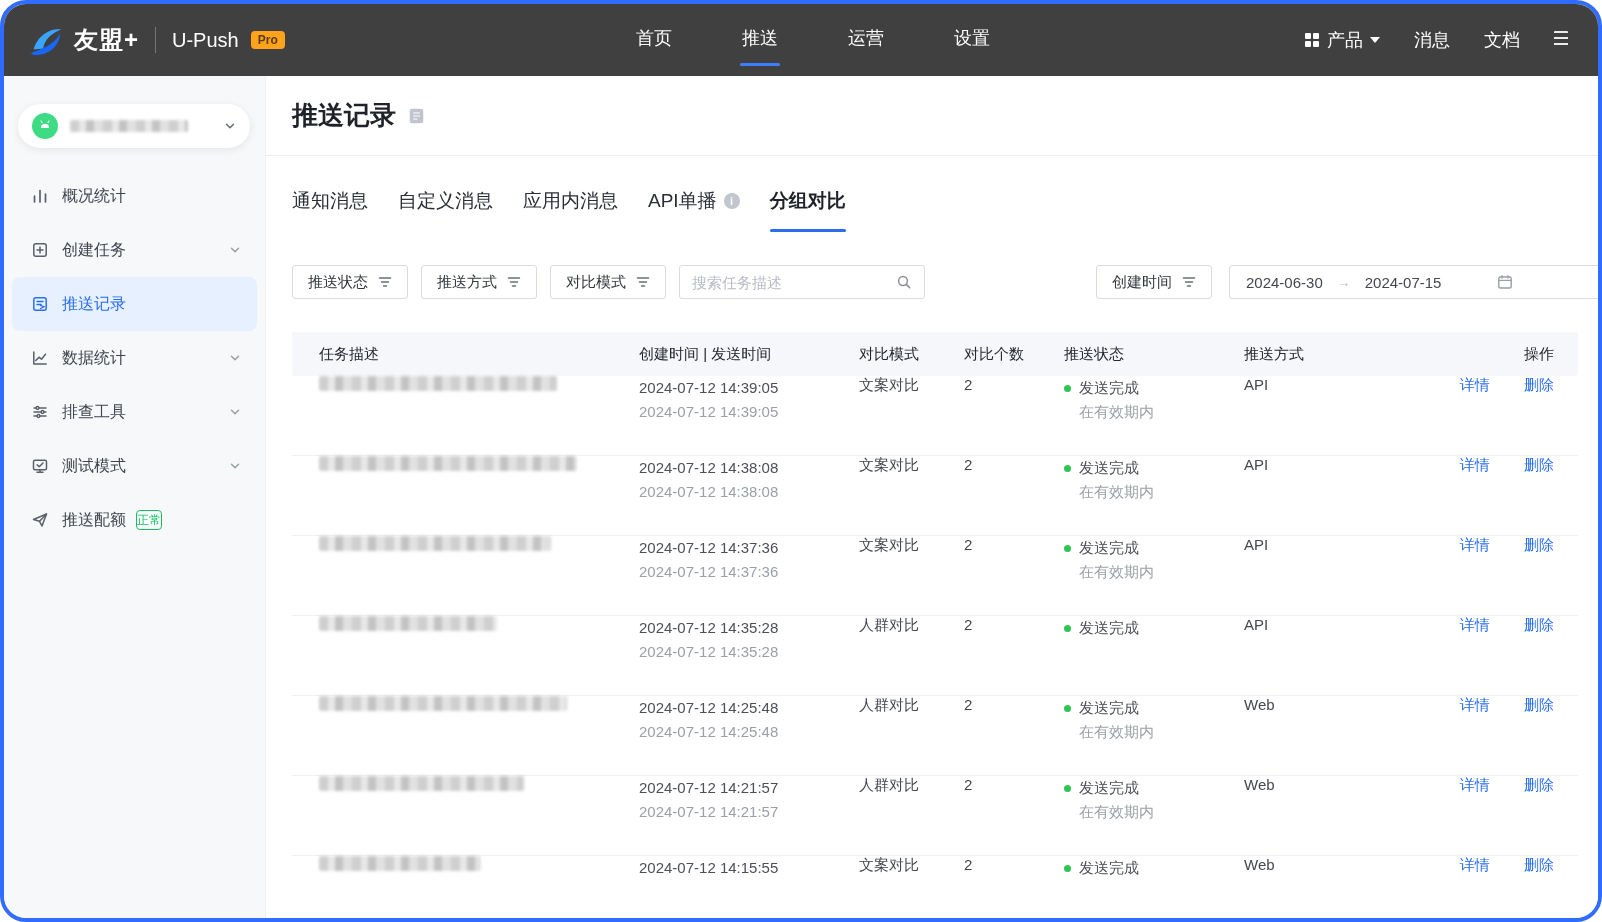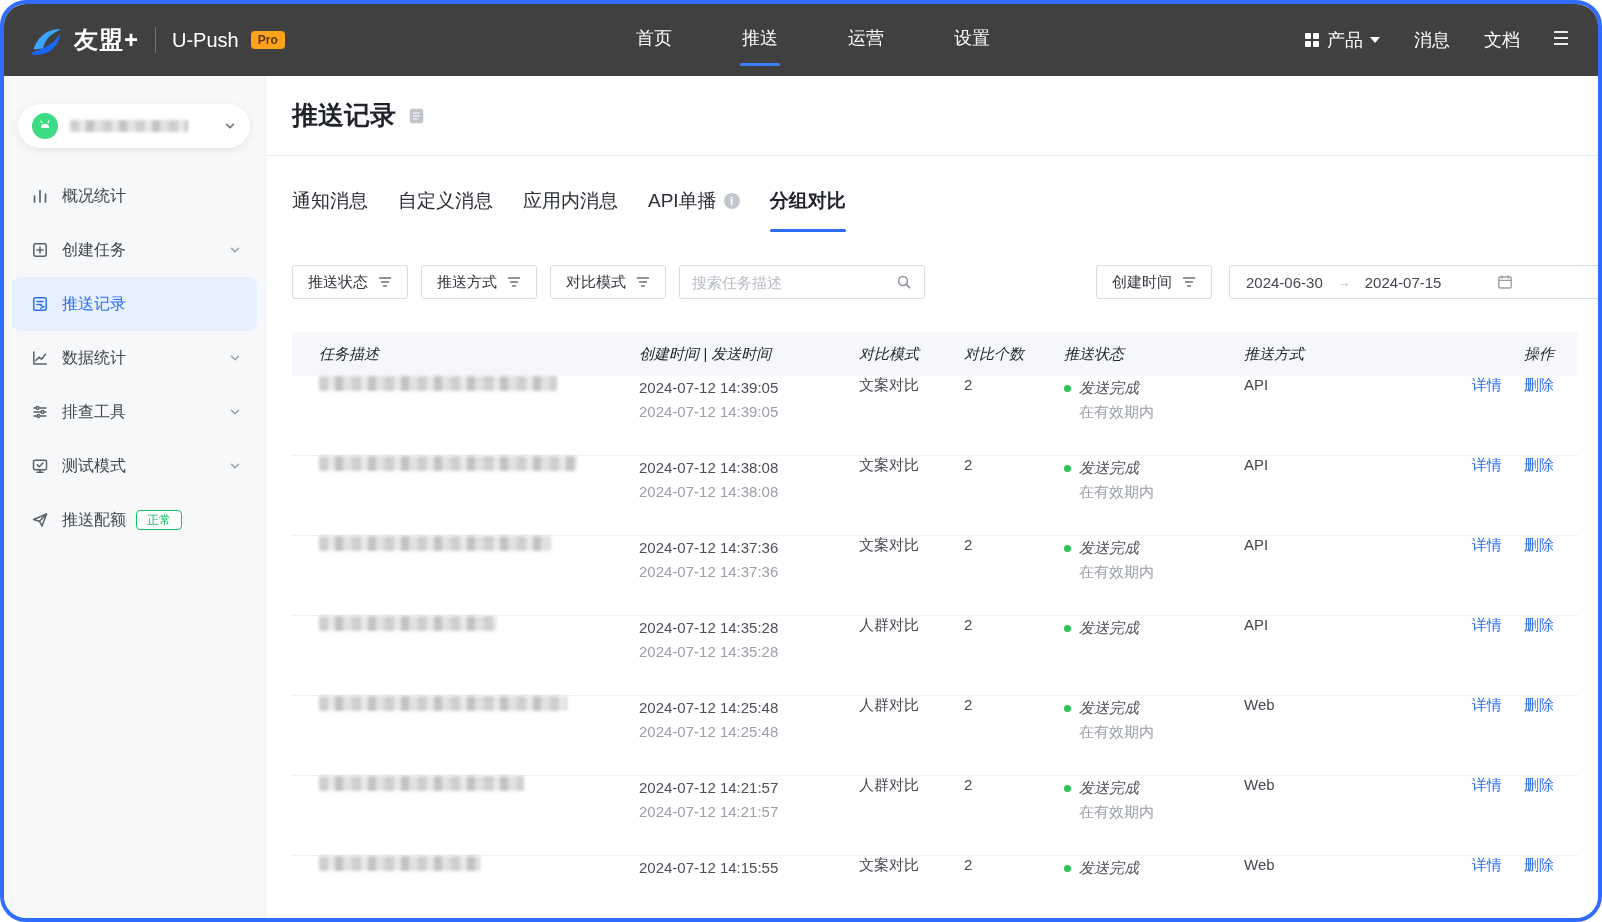--- a/index.html
+++ b/index.html
@@ -26,21 +26,21 @@
   
   .sidebar { position:absolute; top:72px; left:0; bottom:0; width:262px; background:#f7f8fa; border-right:1px solid #eef0f2; }
   .app-selector { position:absolute; top:28px; left:14px; width:232px; height:44px; background:#fff; border-radius:22px; box-shadow:0 2px 8px rgba(0,0,0,.08); display:flex; align-items:center; padding:0 14px; cursor:pointer; }
   .android-icon { width:26px; height:26px; border-radius:50%; background:#3ddc84; display:flex; align-items:center; justify-content:center; flex:none; }
   .menu { position:absolute; top:93px; left:0; right:0; }
   .menu-item { position:relative; height:54px; margin:0 8px; border-radius:8px; display:flex; align-items:center; padding:0 18px; color:#40454d; font-size:16px; cursor:pointer; }
   .menu-item .mi-icon { width:20px; height:20px; margin-right:12px; color:#5b6069; display:flex; align-items:center; justify-content:center; flex:none; }
   .menu-item.active { background:#e6f0ff; color:#2b6df0; font-weight:500; }
   .menu-item.active .mi-icon { color:#2b6df0; }
   .menu-item .chev { position:absolute; right:16px; color:#9aa0a8; display:flex; }
-  .quota-badge { margin-left:10px; font-size:12px; color:#0fbf60; border:1px solid #0fbf60; border-radius:4px; padding:1px 10px; line-height:16px; background:#fff; }
+  .quota-badge { margin-left:10px; font-size:12px; color:#0fbf60; border:1px solid #0fbf60; border-radius:4px; padding:1px 0; line-height:16px; background:#fff; }
 
   
   .main { position:absolute; top:72px; left:262px; right:0; bottom:0; background:#fff; }
   .page-header { position:absolute; top:0; left:0; right:0; height:80px; border-bottom:1px solid #ebedf0; display:flex; align-items:center; padding-left:26px; }
   .page-title { font-size:26px; font-weight:bold; color:#1f2329; }
   .title-icon { margin-left:12px; color:#c0c4cc; display:flex; }
 
   .tabs { position:absolute; top:112px; left:26px; display:flex; gap:30px; }
   .tab { position:relative; font-size:19px; color:#2a2f36; padding-bottom:18px; cursor:pointer; display:flex; align-items:center; gap:7px; }
   .tab.active { font-weight:bold; color:#1f2329; }
@@ -54,36 +54,36 @@
   .search-box { height:34px; width:246px; border:1px solid #d9dce1; border-radius:3px; background:#fff; display:flex; align-items:center; padding:0 12px; }
   .search-box input { border:none; outline:none; flex:1; font-size:15px; color:#33373d; font-family:inherit; background:transparent; }
   .search-box input::placeholder { color:#b7bcc4; }
   .filters-right { position:absolute; left:804px; top:0; display:flex; gap:17px; }
   .date-range { height:34px; width:372px; border:1px solid #d9dce1; border-radius:3px; background:#fff; display:flex; align-items:center; padding:0 16px; font-size:15px; color:#44484f; gap:14px; }
   .date-arrow { color:#b7bcc4; font-size:14px; }
   .date-range .cal { margin-left:42px; color:#9aa0a8; display:flex; cursor:pointer; }
 
   
   .table { position:absolute; top:256px; left:26px; right:20px; }
-  .thead { display:flex; align-items:center; height:44px; background:#f6f7fa; border-radius:3px; font-size:15px; font-weight:500; color:#23272e;font-style:italic; }
+  .thead { display:flex; align-items:center; height:44px; background:#f6f7fa; border-radius:3px; font-size:15px; font-weight:500; color:#23272e; }
   .trow { display:flex; height:80px; border-bottom:1px solid #eef0f3; font-size:15px; color:#44484f; }
   .c1 { flex:0 0 347px; padding-left:27px; }
   .c2 { flex:0 0 220px; }
   .c3 { flex:0 0 105px; }
   .c4 { flex:0 0 100px; }
   .c5 { flex:0 0 180px; }
   .c6 { flex:0 0 150px; }
   .c7 { flex:1; text-align:right; padding-right:24px; }
   .t1 { color:#4b4f57; line-height:24px; }
   .t2 { color:#9ba0a8; line-height:24px; }
-  .status-line { display:flex; align-items:center; color:#4b4f57; line-height:24px;font-style:italic; }
+  .status-line { display:flex; align-items:center; color:#4b4f57; line-height:24px; }
   .dot { width:7px; height:7px; border-radius:50%; background:#30c453; margin-right:8px; flex:none; }
   .sub { padding-left:15px; }
   .lnk { color:#2b6df0; cursor:pointer; text-decoration:none; }
-  .lnk + .lnk { margin-left:18px; }
+  .lnk + .lnk { margin-left:30px; }
   .redacted { height:15px; border-radius:2px; background:repeating-linear-gradient(90deg,#c7c7c7 0 9px,#e4e4e4 9px 16px,#b9b9b9 16px 24px,#dcdcdc 24px 33px); filter:blur(1.6px); opacity:.85; }
   .redacted.sm { height:12px; }
 </style>
 </head>
 <body>
 
 <div class="app-frame">
 
   <div class="topnav">
     <div class="logo-group">

